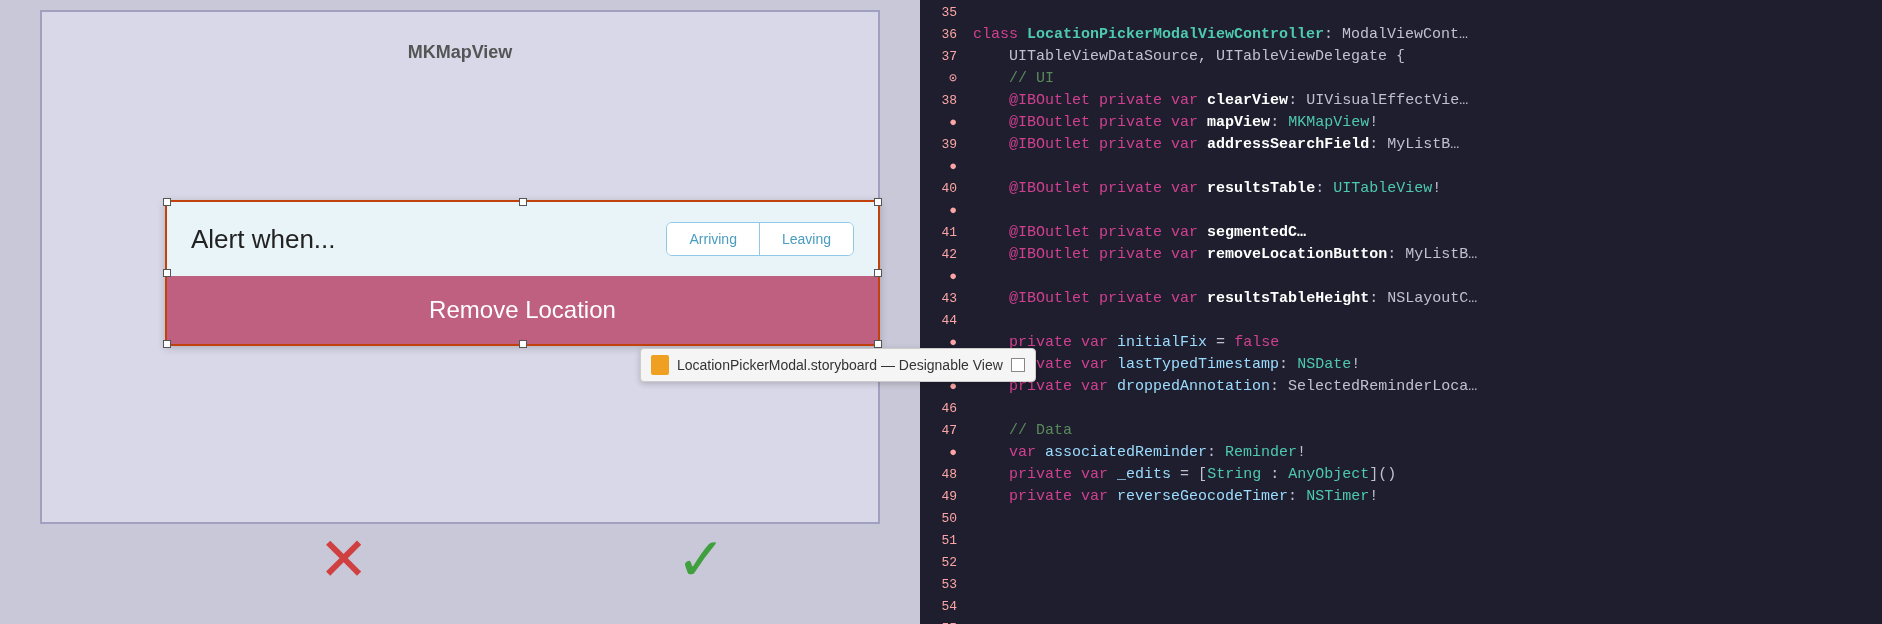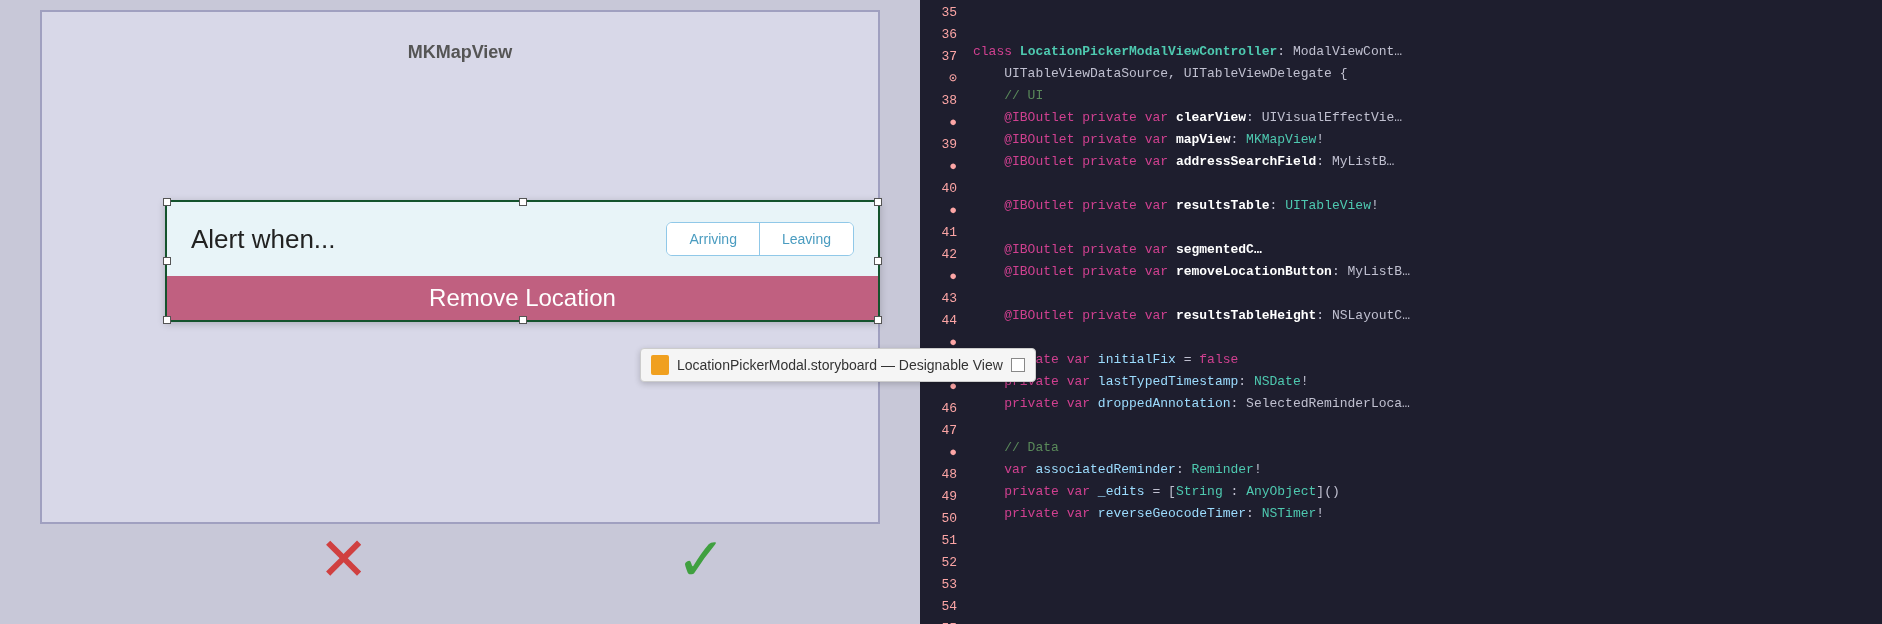--- a/index.html
+++ b/index.html
@@ -40,21 +40,21 @@
       color: #555;
     }
 
     
     .alert-panel {
       position: absolute;
       top: 200px;
       left: 165px;
       width: 715px;
       background: #e8f4f8;
-      border: 2px solid #14532d;
+      border: 2px solid #c2410c;
       box-shadow: 0 2px 8px rgba(0,0,0,0.2);
     }
 
     
     .handle {
       position: absolute;
       width: 8px;
       height: 8px;
       background: white;
       border: 1px solid #555;
@@ -98,21 +98,21 @@
       cursor: pointer;
       border-right: 1.5px solid #90c8e8;
     }
 
     .segmented-control button:last-child {
       border-right: none;
     }
 
     .remove-location-btn {
       width: 100%;
-      padding: 8px;
+      padding: 20px;
       background: #c06080;
       color: white;
       font-size: 24px;
       border: none;
       cursor: pointer;
       text-align: center;
     }
 
     
     .bottom-area {
@@ -200,23 +200,23 @@
       padding-top: 2px;
     }
 
     .line-numbers .ln {
       display: block;
       color: #fca5a5;
     }
 
     .code-area {
       flex: 1;
-      padding: 19px 0 2px 8px;
+      padding: 2px 0 2px 8px;
       font-family: 'Menlo', 'Monaco', 'Courier New', monospace;
-      font-size: 13px;
+      font-size: 15px;
       line-height: 22px;
       color: #c0c0d0;
       overflow: hidden;
     }
 
     .code-line {
       display: block;
       white-space: nowrap;
     }
 

